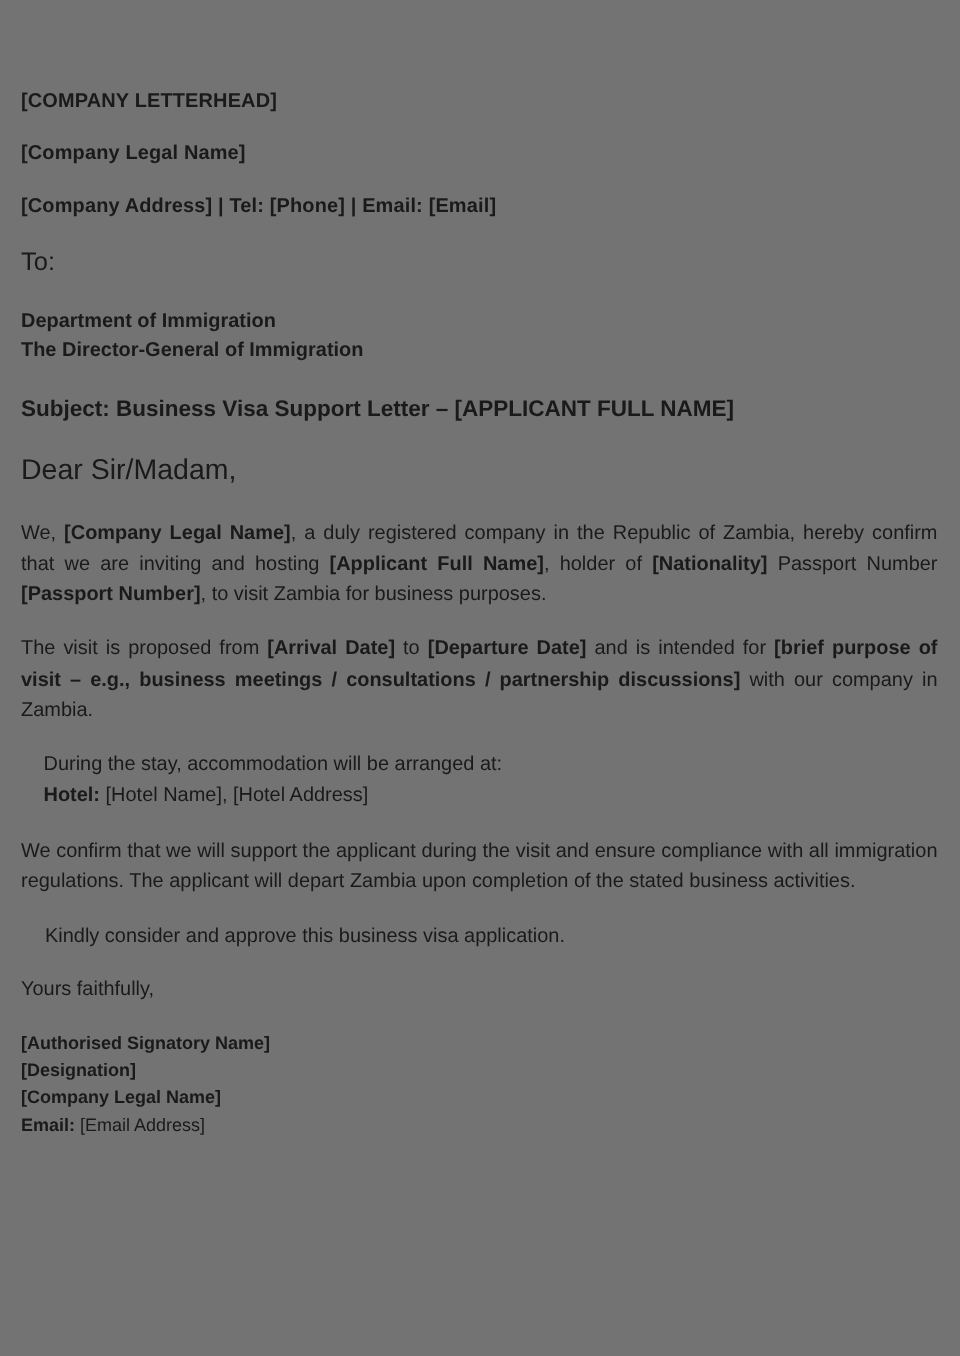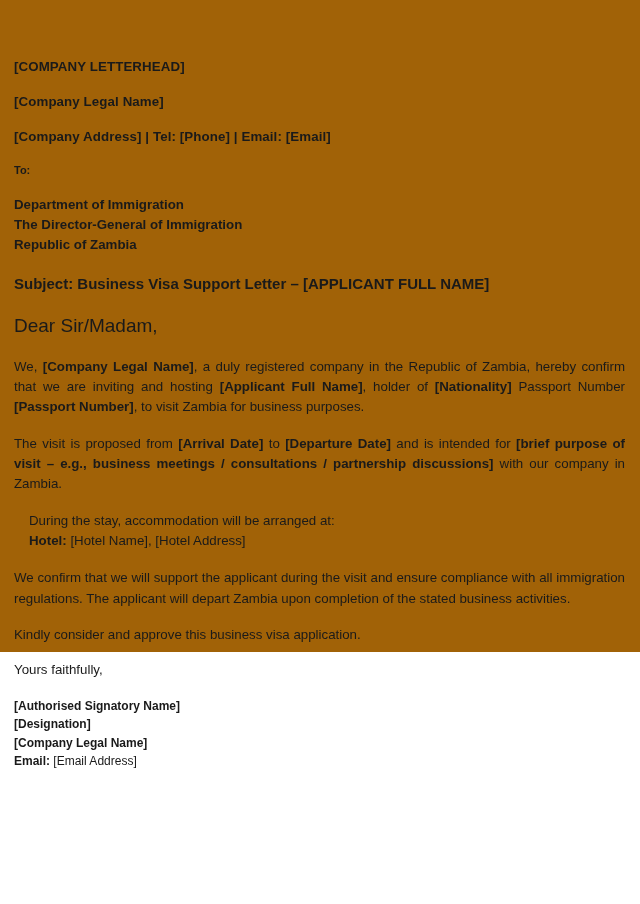--- a/index.html
+++ b/index.html
@@ -9,24 +9,24 @@
   }
   body {
     width: 640px;
     height: 904px;
     font-family: "Liberation Sans", sans-serif;
     color: #1a1a1a;
     -webkit-font-smoothing: antialiased;
   }
   .page {
     width: 640px;
-    height: 652px;
+    height: 904px;
     box-sizing: border-box;
     padding: 58px 15px 0 14px;
-    background: #a16207;
+    background: #737373;
     position: relative;
   }
   .letter {
     width: 611px;
   }
   .block {
     font-size: 13.3px;
     line-height: 1.42;
     margin: 0 0 16px 0;
   }
@@ -34,24 +34,23 @@
     margin-bottom: 15px;
   }
   .head-line {
     font-weight: bold;
     font-size: 13.3px;
     line-height: 1.42;
     margin: 0 0 16px 0;
     letter-spacing: 0.1px;
   }
   .to-label {
-    font-size: 11px;
+    font-size: 17px;
     line-height: 1.42;
     margin: 0 0 17px 0;
-    font-weight: bold;
   }
   .addr {
     font-weight: bold;
     font-size: 13.3px;
     line-height: 1.48;
     margin: 0 0 19px 0;
   }
   .subject {
     font-weight: bold;
     font-size: 15px;
@@ -64,20 +63,21 @@
     margin: 0 0 17px 0;
   }
   .para {
     font-size: 13.3px;
     line-height: 1.53;
     text-align: justify;
     margin: 0 0 16px 0;
   }
   .para.nojust {
     text-align: left;
+    margin-left: 16px;
   }
   .stay {
     font-size: 13.3px;
     line-height: 1.53;
     margin: 0 0 17px 15px;
   }
   .closing {
     font-size: 13.3px;
     line-height: 1.42;
     margin: 0 0 17px 0;
@@ -108,21 +108,20 @@
     <div class="head-line">[Company Legal Name]</div>
 
     <div class="head-line"><span>[Company Address]</span><span class="sep"> | </span><span>Tel: </span><span>[Phone]</span><span class="sep"> | </span><span>Email: </span><span>[Email]</span></div>
 
 
     <div class="to-label">To:</div>
 
     <div class="addr">
       <div>Department of Immigration</div>
       <div>The Director-General of Immigration</div>
-      <div>Republic of Zambia</div>
     </div>
 
     <div class="subject"><span>Subject: Business Visa Support Letter – </span><span>[APPLICANT FULL NAME]</span></div>
 
     <div class="salutation">Dear Sir/Madam,</div>
 
     <div class="para"><span>We, </span><b>[Company Legal Name]</b><span>, a duly registered company in the Republic of Zambia, hereby confirm that we are inviting and hosting </span><b>[Applicant Full Name]</b><span>, holder of </span><b>[Nationality]</b><span> Passport Number </span><b>[Passport Number]</b><span>, to visit Zambia for business purposes.</span></div>
 
     <div class="para"><span>The visit is proposed from </span><b>[Arrival Date]</b><span> to </span><b>[Departure Date]</b><span> and is intended for </span><b>[brief purpose of visit – e.g., business meetings / consultations / partnership discussions]</b><span> with our company in Zambia.</span></div>
 

